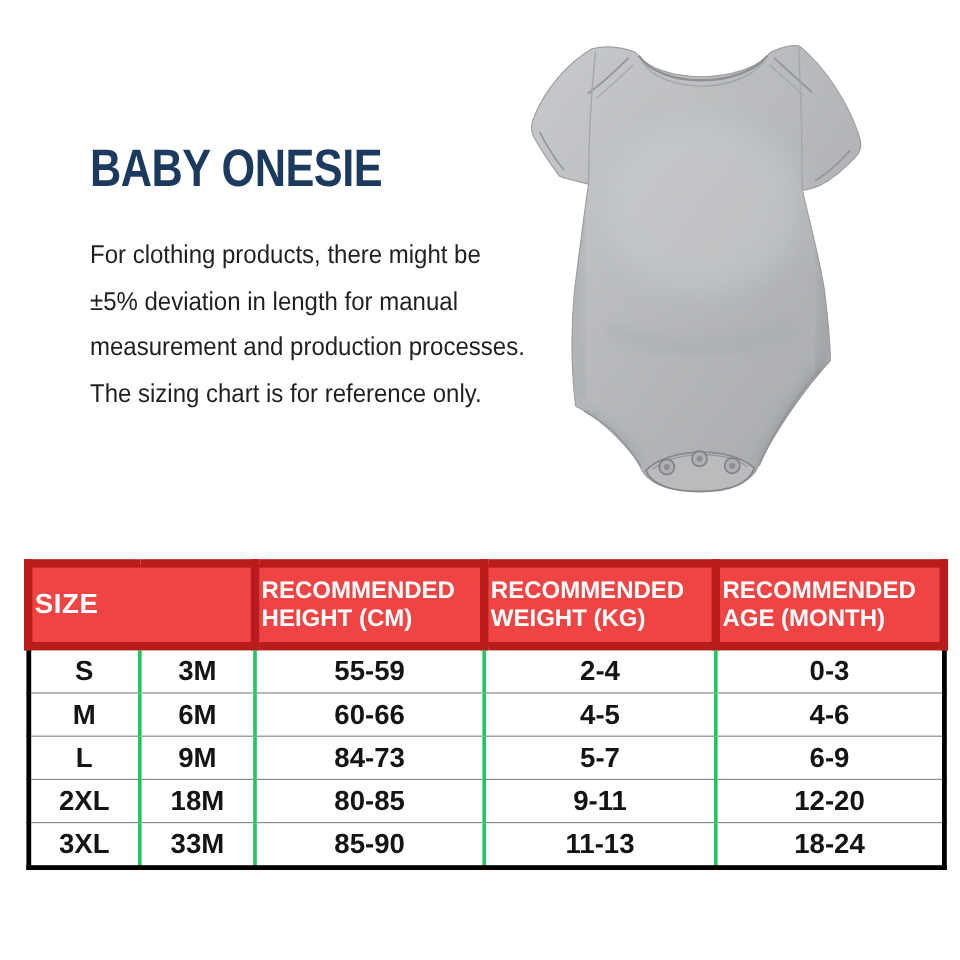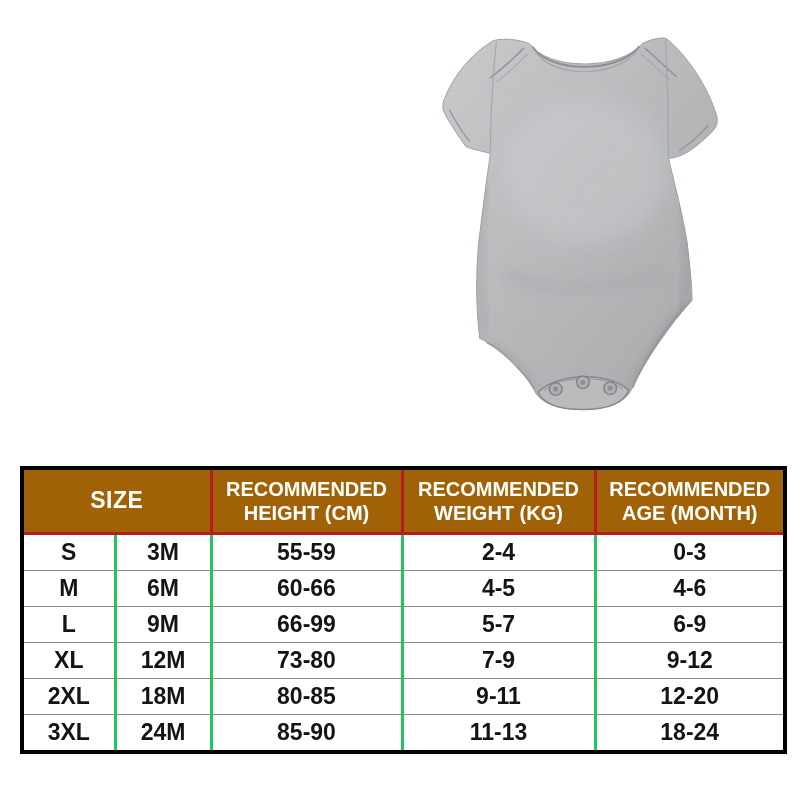--- a/index.html
+++ b/index.html
@@ -21,39 +21,48 @@
   .desc div{white-space:nowrap;}
   
   .onesie{position:absolute;left:429px;top:26px;width:302px;height:404px;}
   
   .chart-wrap{position:absolute;left:20px;top:466px;width:763px;}
   table.size-chart{
     border-collapse:collapse;table-layout:fixed;width:763px;
     border:4px solid #000;
   }
   table.size-chart th{
-    background:#a16207;color:#fff;border:3px solid #b91c1c;
+    background:#ef4444;color:#fff;border:7px solid #b91c1c;
     height:62px;padding:0 2px;font-weight:bold;font-size:20px;line-height:1.2;
-    text-align:center;vertical-align:middle;
+    text-align:left;vertical-align:middle;
   }
   table.size-chart th.size-th{font-size:23px;letter-spacing:0.5px;}
   table.size-chart td{
     height:35px;border-left:3px solid #22c55e;border-top:1.5px solid #8a8a8a;
     text-align:center;vertical-align:middle;
     font-size:23px;font-weight:bold;color:#141414;padding:0;
   }
   table.size-chart tbody tr:first-child td{border-top:2px solid #000;}
   table.size-chart td:first-child{border-left:none;}
   .cw1{width:93px}.cw2{width:96px}.cw3{width:191px}.cw4{width:193px}.cw5{width:190px}
 </style>
 </head>
 <body>
 
 <div class="canvas">
 
+  <div class="intro">
+    <h1 class="title">BABY ONESIE</h1>
+    <div class="desc">
+      <div>For clothing products, there might be</div>
+      <div>±5% deviation in length for manual</div>
+      <div>measurement and production processes.</div>
+      <div>The sizing chart is for reference only.</div>
+    </div>
+  </div>
 
   <svg class="onesie" viewBox="0 0 310 415" aria-hidden="true">
     <defs>
       <linearGradient id="fab" x1="0" y1="0" x2="1" y2="1">
         <stop offset="0" stop-color="#c9cbcd"></stop>
         <stop offset="0.45" stop-color="#b9bbbd"></stop>
         <stop offset="0.78" stop-color="#aeb0b2"></stop>
         <stop offset="1" stop-color="#a6a8aa"></stop>
       </linearGradient>
       <filter id="soft" x="-40%" y="-40%" width="180%" height="180%">
@@ -171,41 +180,34 @@
         <tr>
           <td>M</td>
           <td>6M</td>
           <td>60-66</td>
           <td>4-5</td>
           <td>4-6</td>
         </tr>
         <tr>
           <td>L</td>
           <td>9M</td>
-          <td>66-99</td>
+          <td>84-73</td>
           <td>5-7</td>
           <td>6-9</td>
-        </tr>
-        <tr>
-          <td>XL</td>
-          <td>12M</td>
-          <td>73-80</td>
-          <td>7-9</td>
-          <td>9-12</td>
         </tr>
         <tr>
           <td>2XL</td>
           <td>18M</td>
           <td>80-85</td>
           <td>9-11</td>
           <td>12-20</td>
         </tr>
         <tr>
           <td>3XL</td>
-          <td>24M</td>
+          <td>33M</td>
           <td>85-90</td>
           <td>11-13</td>
           <td>18-24</td>
         </tr>
       </tbody>
     </table>
   </div>
 
 </div>
 

